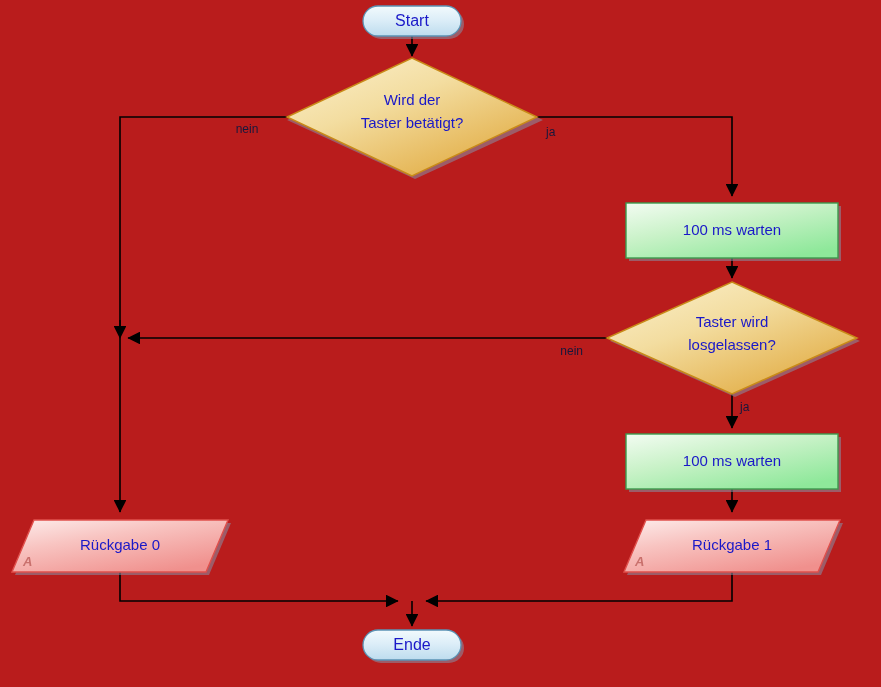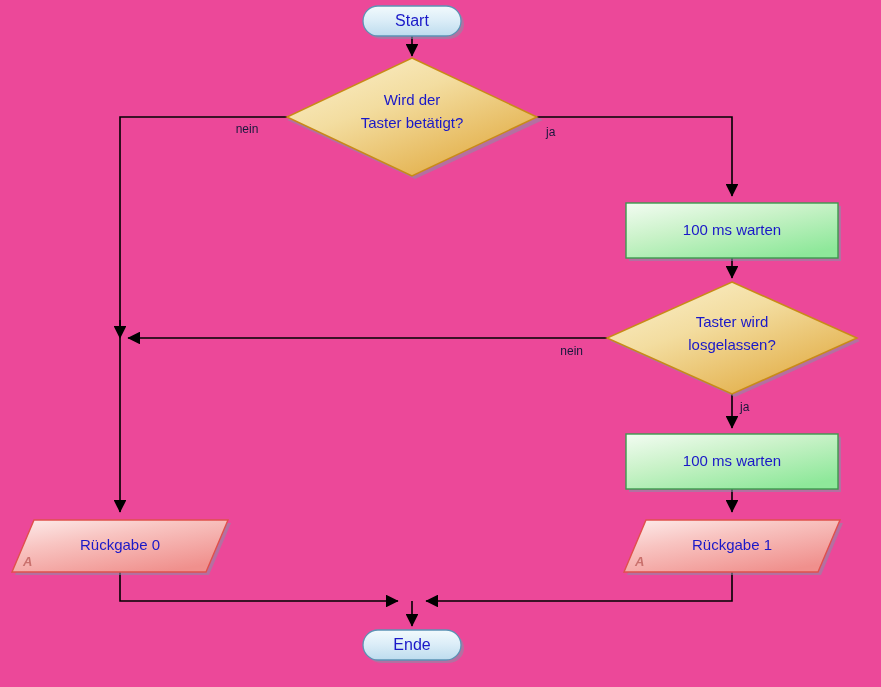--- a/index.html
+++ b/index.html
@@ -11,21 +11,21 @@
   body {
     width: 881px;
     height: 687px;
     font-family: "Liberation Sans", sans-serif;
     overflow: hidden;
   }
   #flowchart-root {
     position: relative;
     width: 881px;
     height: 687px;
-    background: #ec4899;
+    background: #b91c1c;
   }
   svg#diagram {
     position: absolute;
     top: 0;
     left: 0;
     width: 881px;
     height: 687px;
     display: block;
   }
   .node-label {

